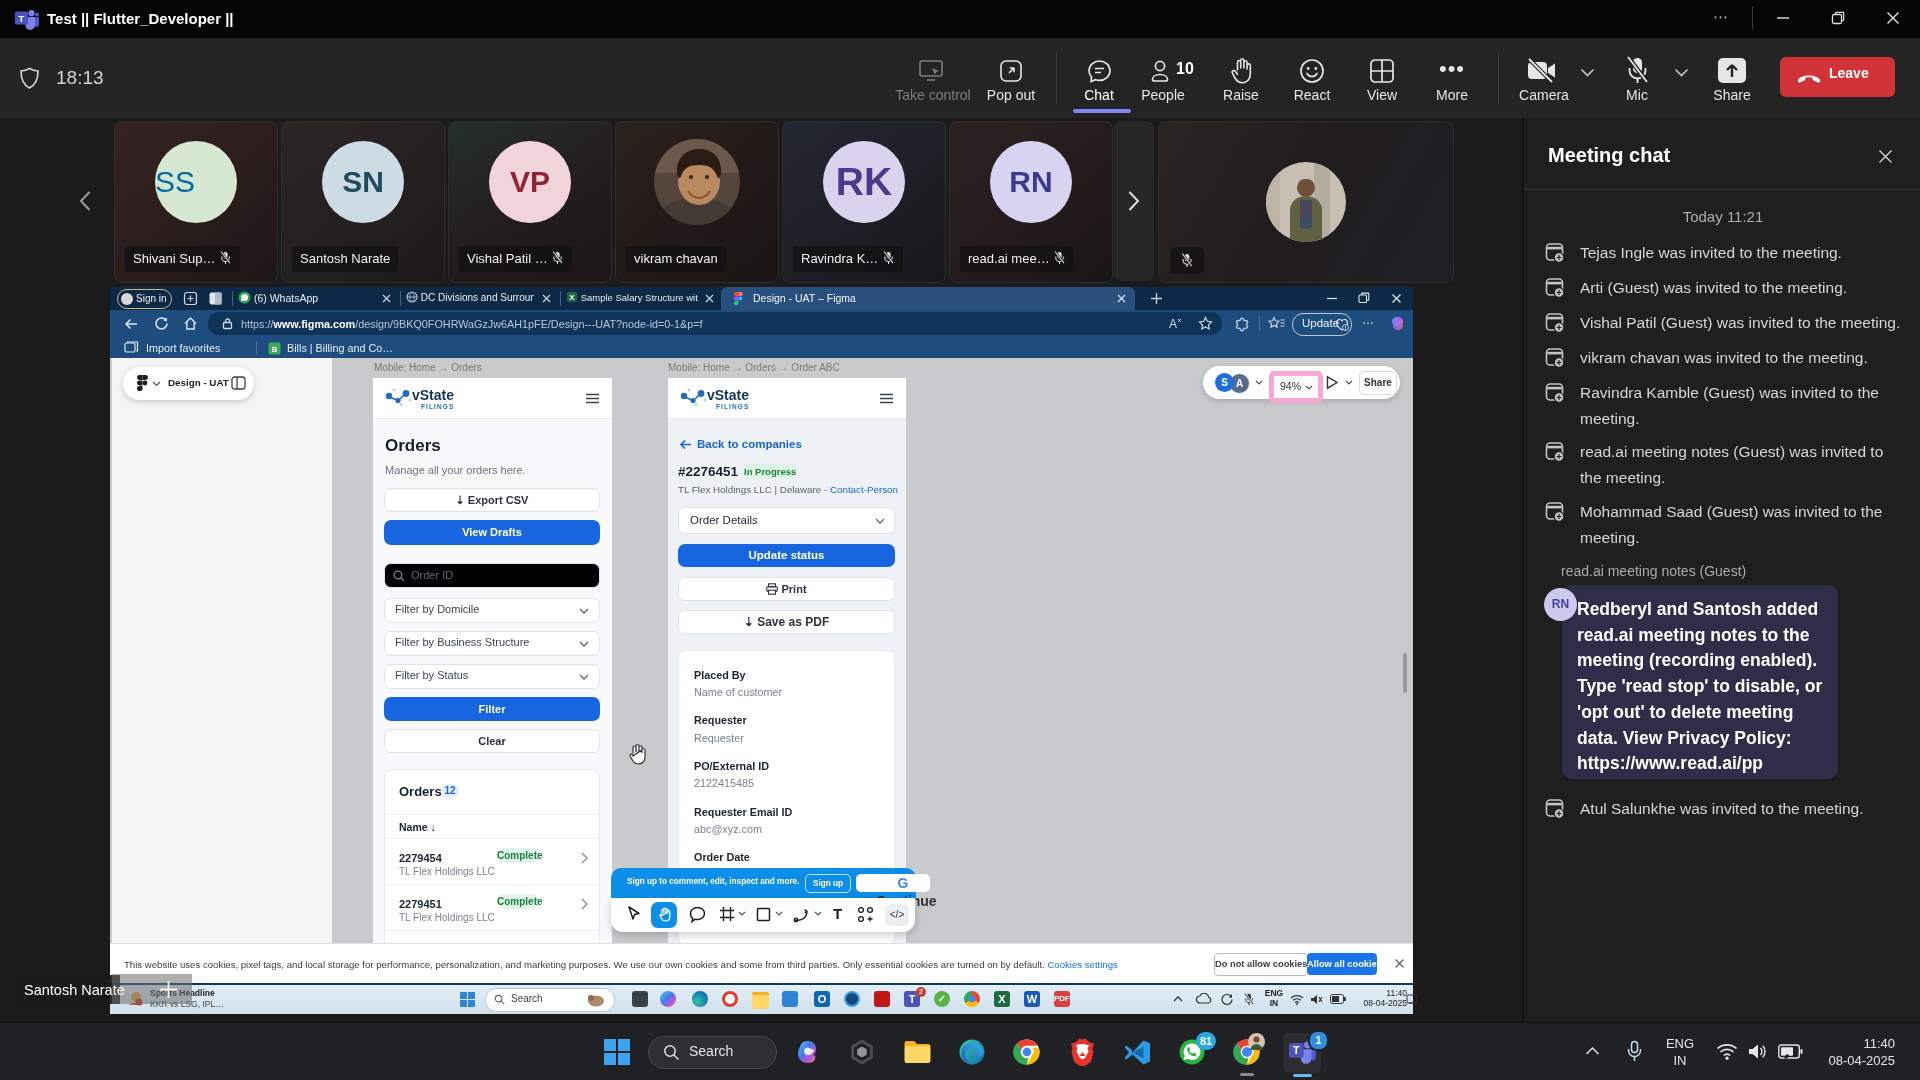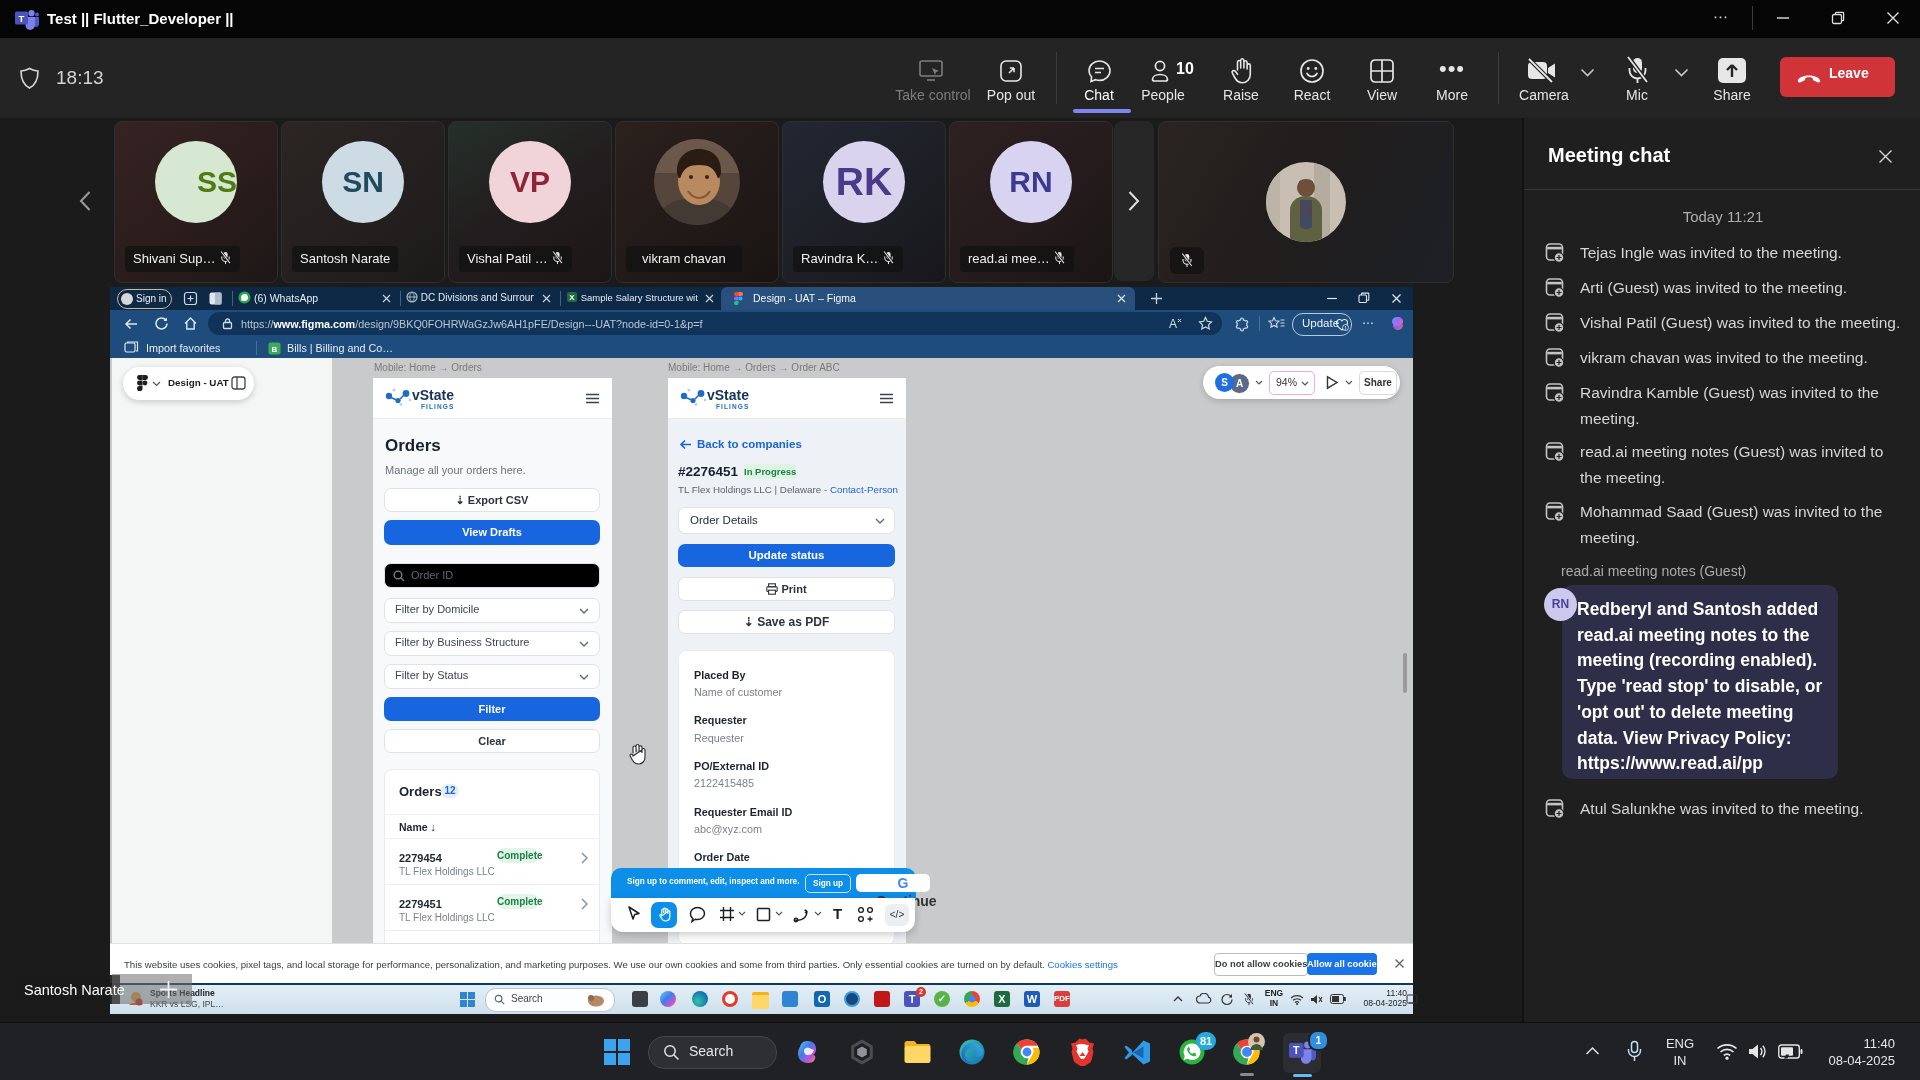--- a/index.html
+++ b/index.html
@@ -127,21 +127,21 @@
 </div>
 
 <div class="abs" style="left:0;top:118px;width:1920px;height:904px;background:#1b1b1b;"></div>
 
 <div id="tiles">
 <svg class="abs" style="left:78px;top:190px;" width="14" height="22" viewBox="0 0 14 22">
       <path d="M11.5 2 3 11l8.5 9" fill="none" stroke="#9a9a9a" stroke-width="2"></path>
     </svg>
 
 <div class="abs" style="left:114px;top:121px;width:162px;height:160px;border-radius:8px;background:linear-gradient(140deg,#362323 0%,#2a1d1c 55%,#1e1717 100%);border:1px solid #2e2e2e;">
-  <div class="abs" style="left:40px;top:19px;width:82px;height:82px;border-radius:50%;background:#d6e7d2;text-align:right;line-height:82px;font-size:30px;font-weight:700;color:#4d7c0f;">SS</div>
+  <div class="abs" style="left:40px;top:19px;width:82px;height:82px;border-radius:50%;background:#d6e7d2;text-align:left;line-height:82px;font-size:30px;font-weight:400;color:#0369a1;">SS</div>
   <div class="abs" style="left:10px;top:124px;height:26px;border-radius:4px;background:rgba(17,17,17,0.75);color:#f2f2f2;font-size:13px;line-height:26px;padding:0 8px;">Shivani Sup… <svg width="13" height="14" viewBox="0 0 27 30" style="vertical-align:-2px;">
           <rect x="9" y="2" width="9" height="15" rx="4.5" fill="#e6e6e6"></rect>
           <path d="M5.5 12v2.5c0 4.4 3.6 8 8 8s8-3.6 8-8V12" fill="none" stroke="#e6e6e6" stroke-width="2.2"></path>
           <line x1="13.5" y1="22.5" x2="13.5" y2="28" stroke="#e6e6e6" stroke-width="2.2"></line>
           <line x1="4" y1="1" x2="23" y2="26" stroke="#111" stroke-width="5"></line>
           <line x1="4" y1="1" x2="23" y2="26" stroke="#e6e6e6" stroke-width="2.2"></line>
         </svg></div>
 </div>
 
 <div class="abs" style="left:281px;top:121px;width:162px;height:160px;border-radius:8px;background:linear-gradient(140deg,#2c2523 0%,#242020 55%,#1c1a19 100%);border:1px solid #2e2e2e;">
@@ -171,21 +171,21 @@
           <rect width="86" height="86" fill="#56453a"></rect>
           <rect x="0" y="0" width="86" height="34" fill="#6b584a"></rect>
           <path d="M0 86c6-20 20-27 43-27s37 7 43 27z" fill="#433a33"></path>
           <ellipse cx="45" cy="42" rx="21" ry="24" fill="#b9895f"></ellipse>
           <path d="M23 34c-1-15 9-24 22-24 14 0 23 9 22 24-1 5-3 7-4 3-3-8-8-11-18-11s-15 3-18 11c-1 4-3 2-4-3z" fill="#2a1c13"></path>
           <path d="M34 52c3 5 8 7 11 7 4 0 8-2 11-7" stroke="#8a5535" stroke-width="2.2" fill="none"></path>
           <circle cx="37" cy="38" r="2" fill="#3a2417"></circle>
           <circle cx="53" cy="38" r="2" fill="#3a2417"></circle>
         </g>
       </svg>
-  <div class="abs" style="left:10px;top:124px;height:26px;border-radius:4px;background:rgba(17,17,17,0.75);color:#f2f2f2;font-size:13px;line-height:26px;padding:0 16px;">vikram chavan</div>
+  <div class="abs" style="left:10px;top:124px;height:26px;border-radius:4px;background:rgba(17,17,17,0.75);color:#f2f2f2;font-size:13px;line-height:26px;padding:0 8px;">vikram chavan</div>
 </div>
 
 <div class="abs" style="left:782px;top:121px;width:162px;height:160px;border-radius:8px;background:linear-gradient(140deg,#232733 0%,#1e1f26 55%,#17171b 100%);border:1px solid #2e2e2e;">
   <div class="abs" style="left:40px;top:19px;width:82px;height:82px;border-radius:50%;background:#d9d3ee;text-align:center;line-height:82px;font-size:39px;font-weight:600;color:#4b3a8a;">RK</div>
   <div class="abs" style="left:10px;top:124px;height:26px;border-radius:4px;background:rgba(17,17,17,0.75);color:#f2f2f2;font-size:13px;line-height:26px;padding:0 8px;">Ravindra K… <svg width="13" height="14" viewBox="0 0 27 30" style="vertical-align:-2px;">
           <rect x="9" y="2" width="9" height="15" rx="4.5" fill="#e6e6e6"></rect>
           <path d="M5.5 12v2.5c0 4.4 3.6 8 8 8s8-3.6 8-8V12" fill="none" stroke="#e6e6e6" stroke-width="2.2"></path>
           <line x1="13.5" y1="22.5" x2="13.5" y2="28" stroke="#e6e6e6" stroke-width="2.2"></line>
           <line x1="4" y1="1" x2="23" y2="26" stroke="#111" stroke-width="5"></line>
           <line x1="4" y1="1" x2="23" y2="26" stroke="#e6e6e6" stroke-width="2.2"></line>
@@ -398,21 +398,21 @@
           <line x1="6" y1="1" x2="6" y2="13" stroke="#444" stroke-width="1.3"></line>
         </svg>
   </div>
 
   <div class="abs" style="left:1093px;top:8px;width:197px;height:33px;background:#ffffff;border-radius:17px;box-shadow:0 2px 6px rgba(0,0,0,0.18);">
     <div class="abs" style="left:12px;top:7px;width:19px;height:19px;border-radius:50%;background:#1f6fde;color:#fff;font-size:10px;font-weight:700;text-align:center;line-height:19px;z-index:2;">S</div>
     <div class="abs" style="left:26px;top:7px;width:19px;height:19px;border-radius:50%;background:#5a6b87;border:1.5px solid #fff;color:#fff;font-size:10px;font-weight:700;text-align:center;line-height:19px;">A</div>
     <svg class="abs" style="left:52px;top:14px;" width="8" height="6" viewBox="0 0 8 6">
           <path d="M1 1l3 3 3-3" fill="none" stroke="#555" stroke-width="1.2"></path>
         </svg>
-    <div class="abs" style="left:66px;top:5px;width:44px;height:22px;border:1px solid #f9a8d4;border-radius:5px;">
+    <div class="abs" style="left:66px;top:5px;width:44px;height:22px;border:5px solid #f9a8d4;border-radius:5px;">
       <div class="abs" style="left:6px;top:4px;font-size:10.5px;color:#333;">94%</div>
       <svg class="abs" style="left:31px;top:9px;" width="8" height="6" viewBox="0 0 8 6">
             <path d="M1 1l3 3 3-3" fill="none" stroke="#555" stroke-width="1.2"></path>
           </svg>
     </div>
     <svg class="abs" style="left:122px;top:9px;" width="14" height="15" viewBox="0 0 14 15">
           <path d="M2.5 1.8l9.5 5.7-9.5 5.7z" fill="none" stroke="#333" stroke-width="1.4"></path>
         </svg>
     <svg class="abs" style="left:142px;top:14px;" width="8" height="6" viewBox="0 0 8 6">
           <path d="M1 1l3 3 3-3" fill="none" stroke="#555" stroke-width="1.2"></path>

